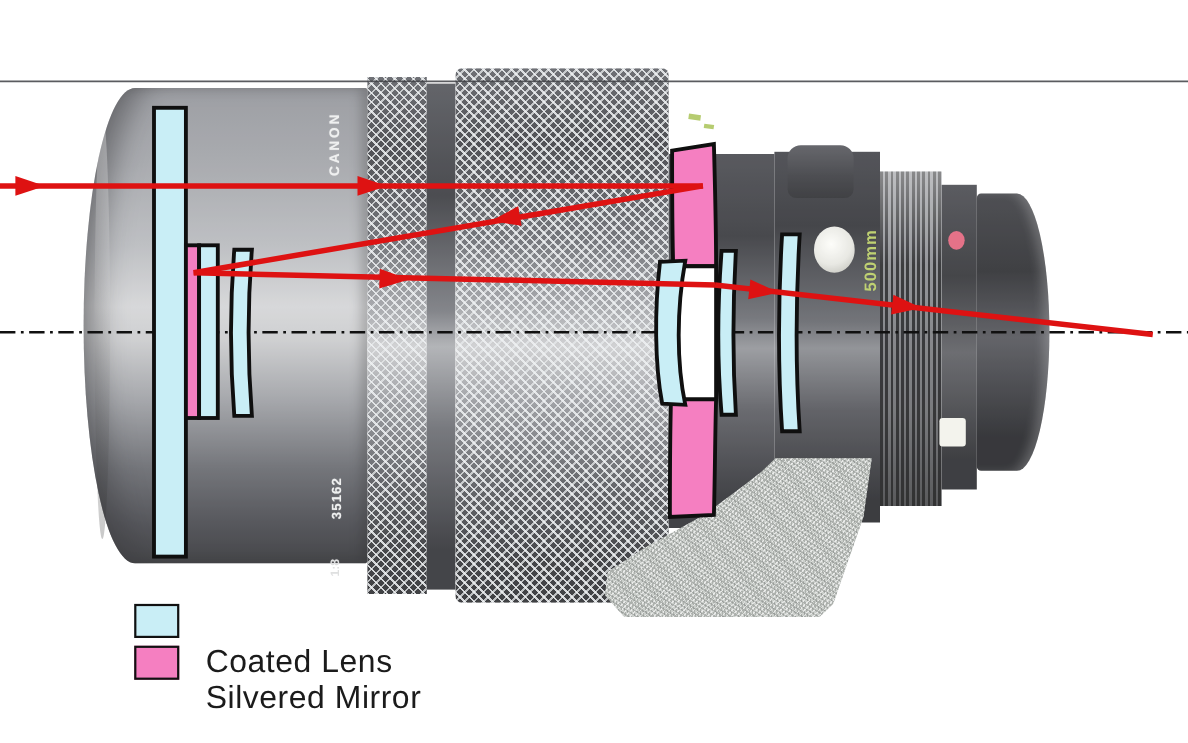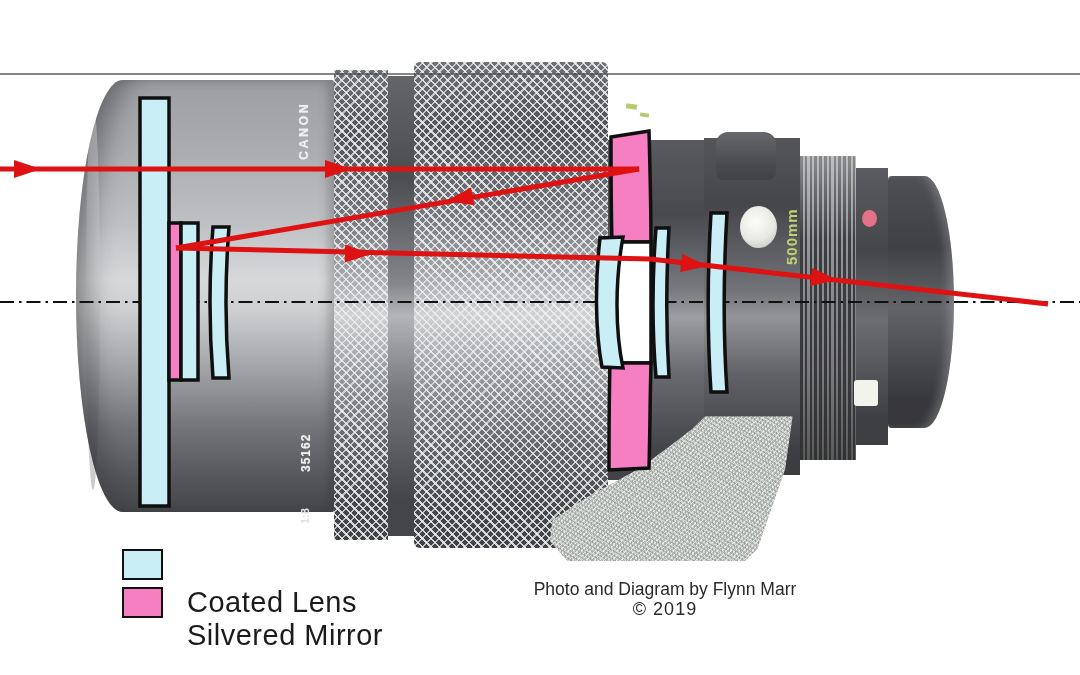--- a/index.html
+++ b/index.html
@@ -148,18 +148,14 @@
     </g>
   </svg>
 
   <div class="legend">
     <div class="swatch sw-coated"></div>
     <div class="legend-label ll-coated">Coated Lens</div>
     <div class="swatch sw-mirror"></div>
     <div class="legend-label ll-mirror">Silvered Mirror</div>
   </div>
 
-  <div class="credit">
-    <div class="c1">Photo and Diagram by Flynn Marr</div>
-    <div class="c2">©  2019</div>
-  </div>
 
 </div>
 
 </body></html>

